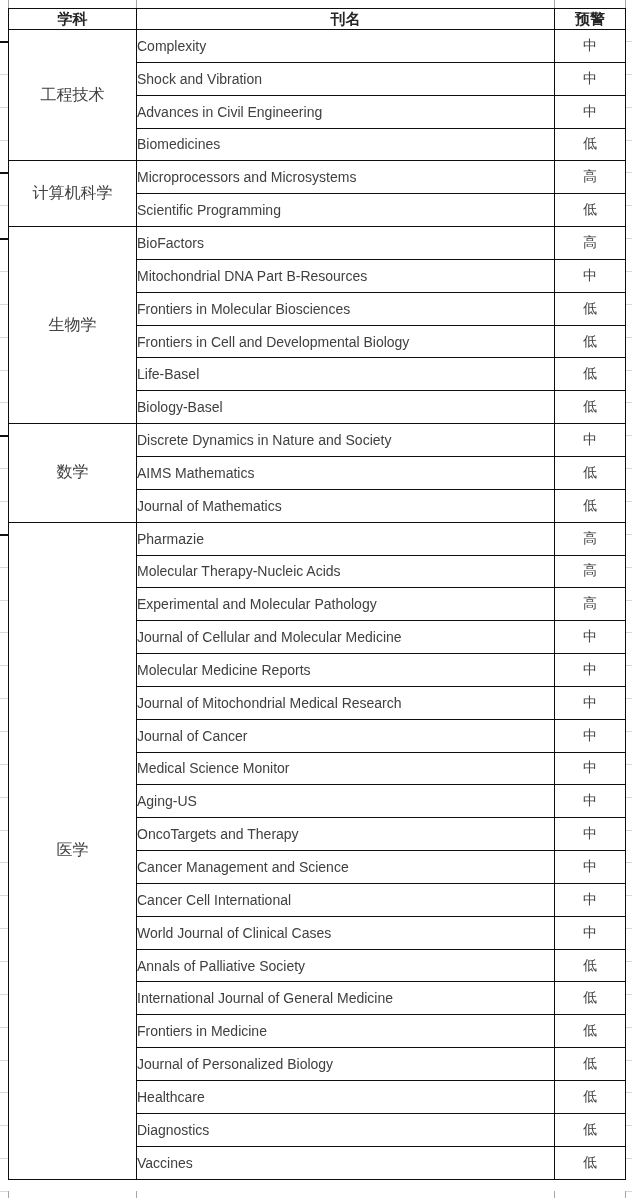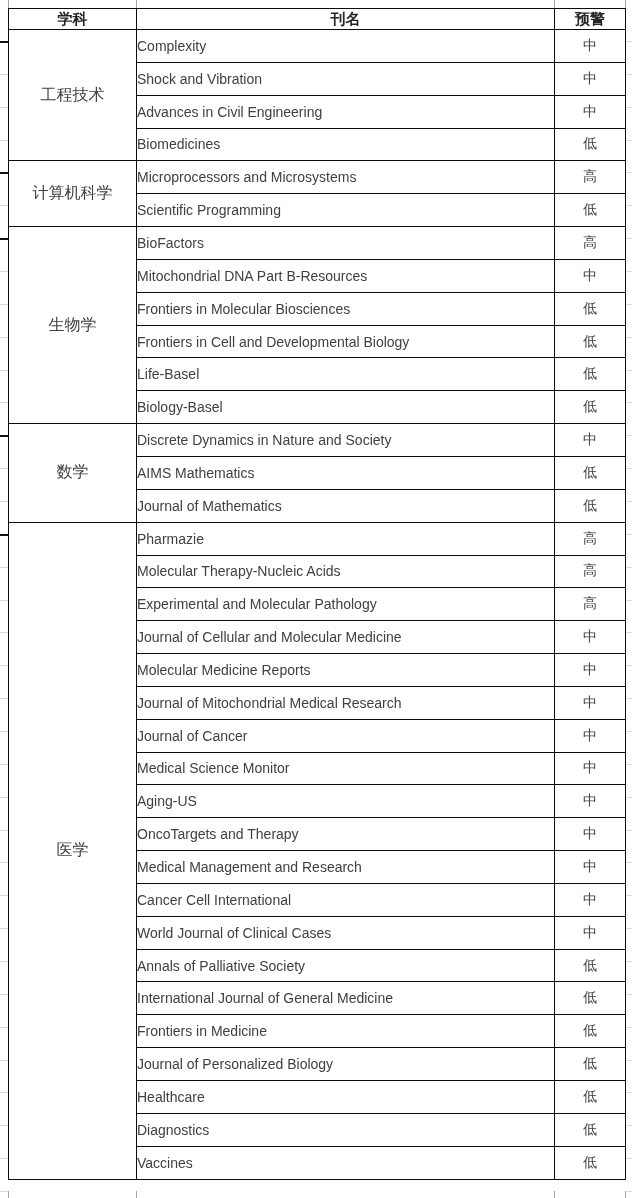--- a/index.html
+++ b/index.html
@@ -183,21 +183,21 @@
         </tr>
         <tr>
           <td class="journal-cell">Aging-US</td>
           <td class="warning-cell">中</td>
         </tr>
         <tr>
           <td class="journal-cell">OncoTargets and Therapy</td>
           <td class="warning-cell">中</td>
         </tr>
         <tr>
-          <td class="journal-cell">Medical Management and Research</td>
+          <td class="journal-cell">Cancer Management and Science</td>
           <td class="warning-cell">中</td>
         </tr>
         <tr>
           <td class="journal-cell">Cancer Cell International</td>
           <td class="warning-cell">中</td>
         </tr>
         <tr>
           <td class="journal-cell">World Journal of Clinical Cases</td>
           <td class="warning-cell">中</td>
         </tr>

